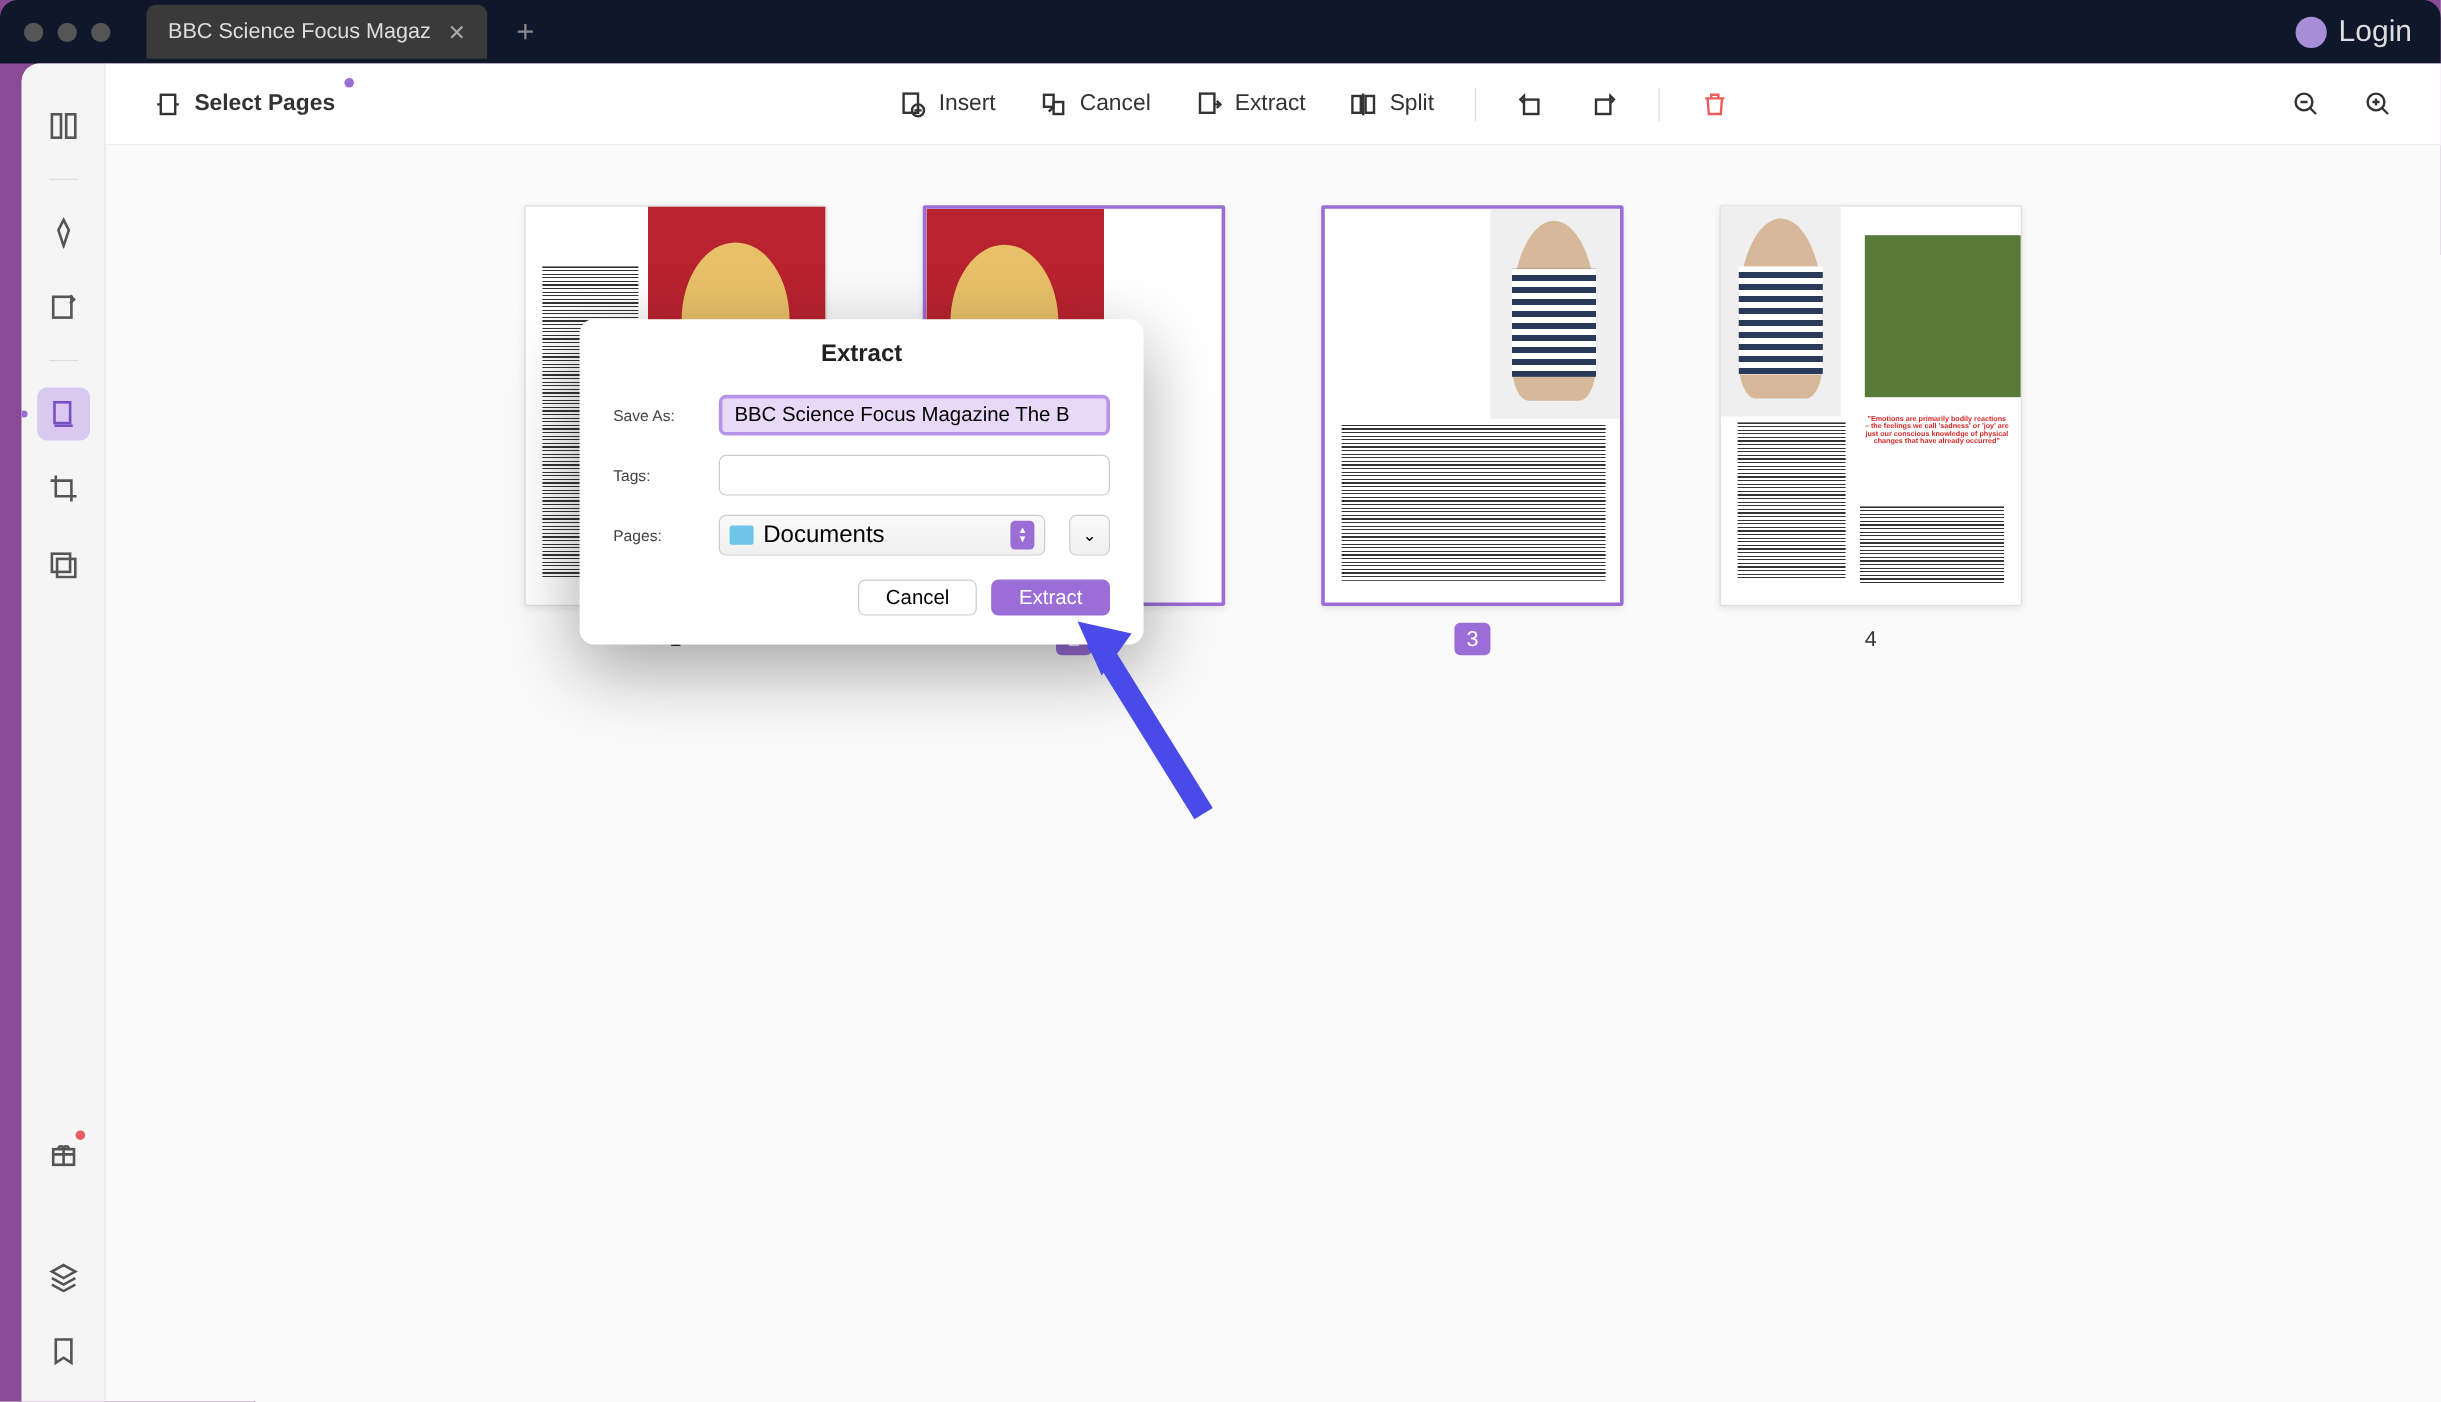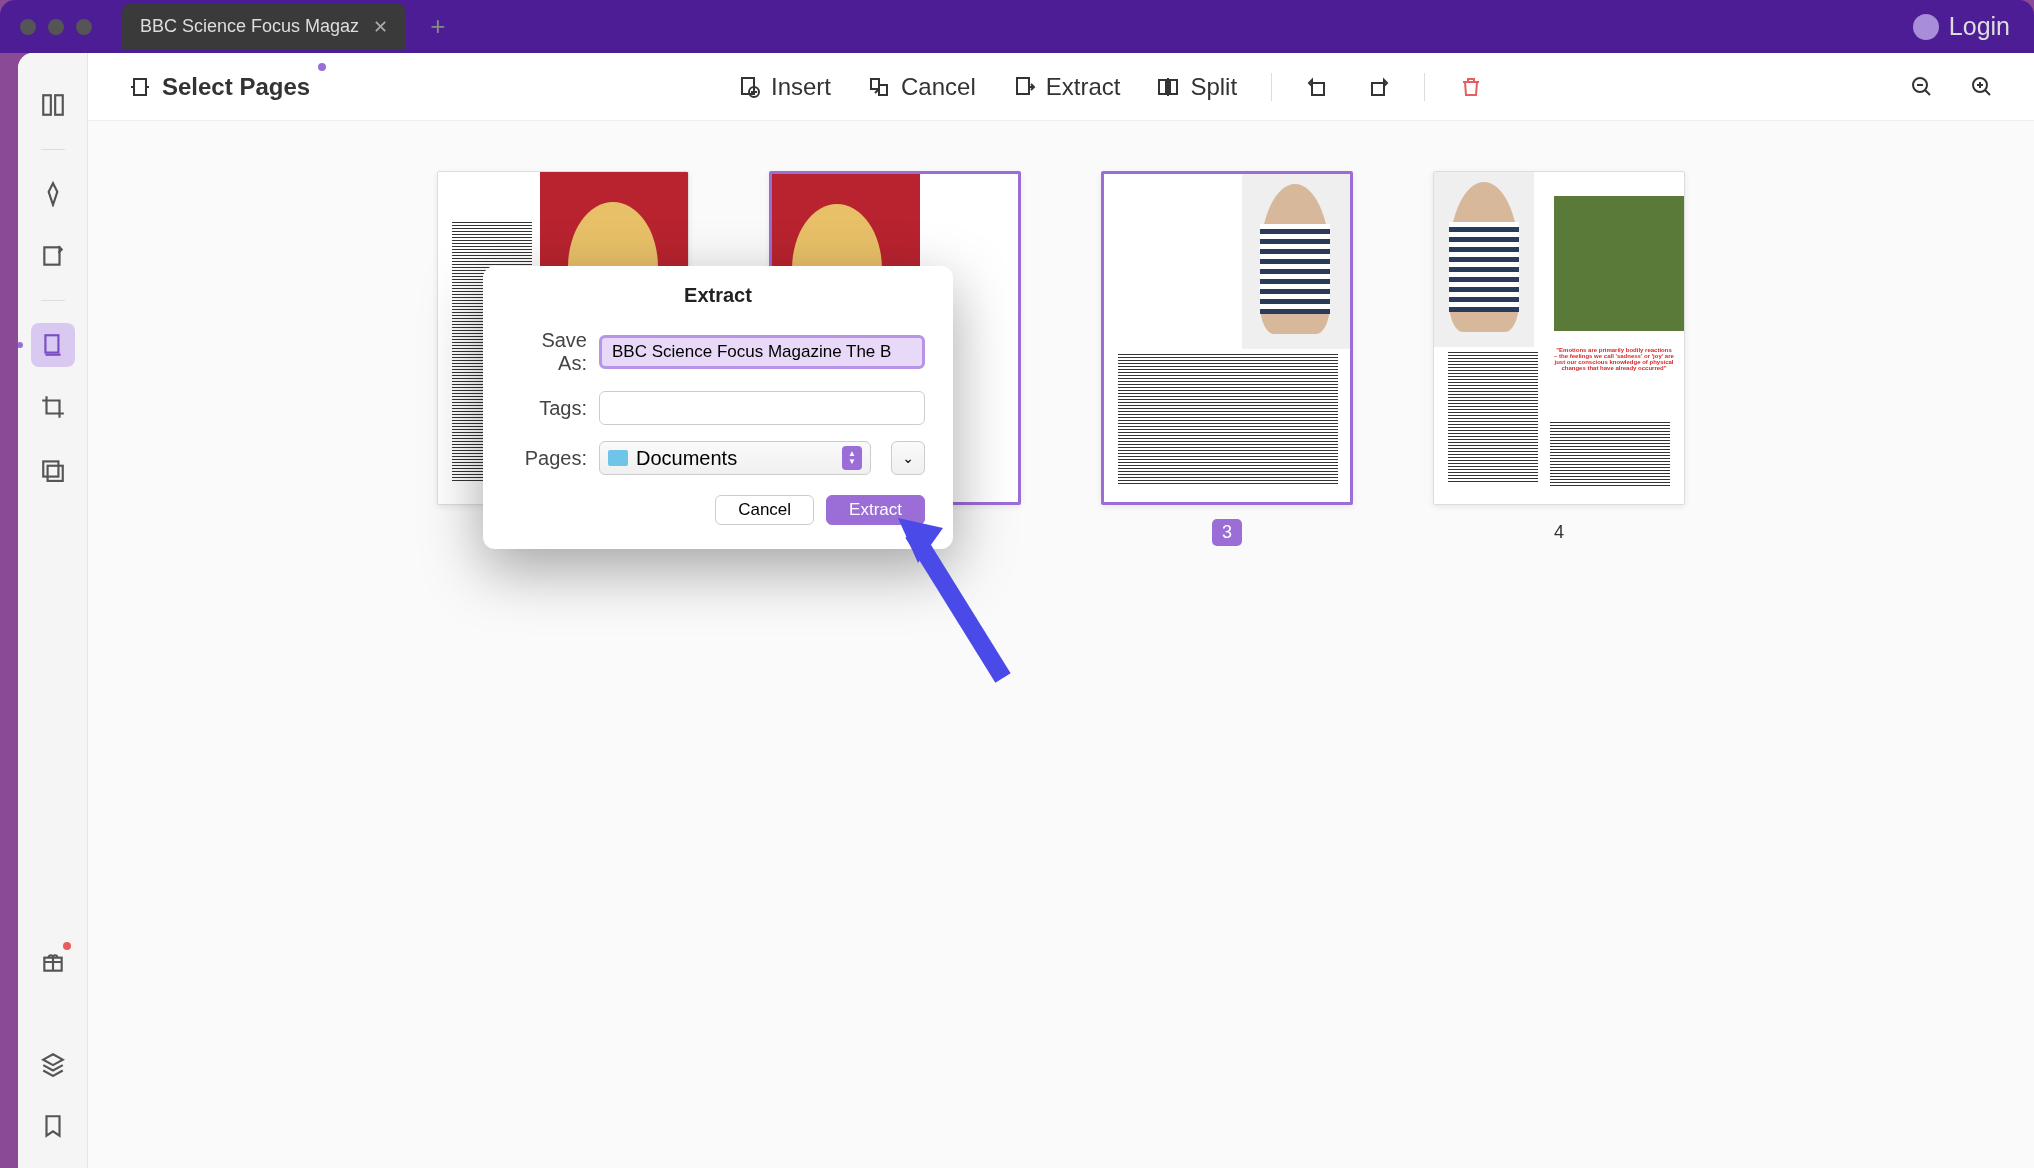--- a/index.html
+++ b/index.html
@@ -1,19 +1,19 @@
 <!DOCTYPE html>
 <html><head>
 <meta charset="utf-8">
 <style>
 * { margin: 0; padding: 0; box-sizing: border-box; font-family: -apple-system, BlinkMacSystemFont, "Segoe UI", sans-serif; }
 body { width: 2034px; height: 1168px; background: #8b4a96; overflow: hidden; }
 
 
-.title-bar { height: 53px; background: #4c1d95; display: flex; align-items: center; padding-left: 20px; border-radius: 15px 15px 0 0; }
+.title-bar { height: 53px; background: #0f172a; display: flex; align-items: center; padding-left: 20px; border-radius: 15px 15px 0 0; }
 .traffic-lights { display: flex; gap: 12px; }
 .traffic-light { width: 16px; height: 16px; border-radius: 50%; background: #555; }
 .tab { margin-left: 30px; background: #3a3a3a; height: 45px; display: flex; align-items: center; padding: 0 18px; border-radius: 8px 8px 0 0; color: #ddd; font-size: 18px; gap: 14px; }
 .tab-close { color: #aaa; cursor: pointer; }
 .new-tab { margin-left: 24px; color: #888; font-size: 26px; cursor: pointer; }
 .login-area { margin-left: auto; margin-right: 24px; display: flex; align-items: center; gap: 10px; color: #ddd; font-size: 25px; cursor: pointer; }
 .avatar-circle { width: 26px; height: 26px; border-radius: 50%; background: #a88dd8; }
 
 
 .main-window { position: absolute; top: 53px; left: 18px; right: 0; bottom: 0; background: #fafafa; border-radius: 15px 0 0 0; overflow: hidden; display: flex; }
@@ -26,21 +26,21 @@
 .sidebar-divider { width: 24px; height: 1px; background: #ddd; margin: 4px 0; }
 .sidebar-icon { width: 26px; height: 26px; color: #555; }
 .sidebar-item.active .sidebar-icon { color: #7a4fc4; }
 .sidebar-spacer { flex: 1; }
 .gift-dot { position: absolute; top: 2px; right: 4px; width: 8px; height: 8px; background: #e85d5d; border-radius: 50%; }
 .select-dot { position: absolute; top: -2px; right: -2px; width: 8px; height: 8px; background: #9b6dd7; border-radius: 50%; }
 
 
 .content-area { flex: 1; display: flex; flex-direction: column; }
 .toolbar { height: 68px; display: flex; align-items: center; padding: 0 26px; border-bottom: 1px solid #eee; background: #fff; gap: 8px; }
-.toolbar-btn { display: flex; align-items: center; gap: 10px; padding: 8px 14px; border-radius: 6px; cursor: pointer; font-size: 24px; color: #333; position: relative; }
+.toolbar-btn { display: flex; align-items: center; gap: 10px; padding: 8px 14px; border-radius: 6px; cursor: pointer; font-size: 19px; color: #333; position: relative; }
 .toolbar-btn svg { width: 24px; height: 24px; }
 .toolbar-divider { width: 1px; height: 28px; background: #ddd; margin: 0 12px; }
 .toolbar-spacer { flex: 1; }
 
 
 .page-grid { flex: 1; padding: 50px; display: flex; gap: 80px; justify-content: center; align-items: flex-start; }
 .page-item { display: flex; flex-direction: column; align-items: center; gap: 14px; }
 .page-thumb { width: 252px; height: 334px; background: #fff; border: 1px solid #ddd; border-radius: 2px; box-shadow: 0 2px 6px rgba(0,0,0,0.08); position: relative; overflow: hidden; }
 .page-thumb.selected { border: 3px solid #9b6dd7; }
 .page-num { font-size: 18px; color: #333; padding: 3px 10px; border-radius: 5px; }
@@ -48,21 +48,21 @@
 
 
 .thumb-img { position: absolute; }
 .thumb-text-col { position: absolute; font-size: 3px; color: #333; line-height: 1.3; }
 .thumb-quote { position: absolute; font-size: 6px; font-weight: 700; color: #d62828; text-align: center; }
 
 
 .dialog-overlay { position: absolute; top: 213px; left: 465px; width: 470px; background: #fff; border-radius: 12px; box-shadow: 0 20px 60px rgba(0,0,0,0.35); padding: 18px 28px 24px; }
 .dialog-title { text-align: center; font-size: 20px; font-weight: 600; color: #222; margin-bottom: 22px; }
 .dialog-row { display: flex; align-items: center; margin-bottom: 16px; gap: 12px; }
-.dialog-label { width: 76px; text-align: right; font-size: 20px; color: #444; }
+.dialog-label { width: 76px; text-align: left; font-size: 13px; color: #444; }
 .dialog-input { flex: 1; height: 34px; border: 3px solid #b794e8; border-radius: 6px; padding: 0 10px; font-size: 17px; background: #e8d9f8; }
 .dialog-input.plain { border: 1px solid #ccc; background: #fff; }
 .where-select { flex: 1; display: flex; align-items: center; height: 34px; border: 1px solid #ccc; border-radius: 6px; padding: 0 8px; gap: 8px; background: linear-gradient(#fafafa,#f0f0f0); }
 .folder-ico { width: 20px; height: 16px; background: #6ec5e8; border-radius: 2px; }
 .where-text { flex: 1; font-size: 20px; }
 .where-stepper { width: 20px; height: 24px; background: #9b6dd7; border-radius: 4px; display: flex; flex-direction: column; align-items: center; justify-content: center; color: #fff; font-size: 8px; line-height: 1; }
 .where-expand { width: 34px; height: 34px; border: 1px solid #ccc; border-radius: 6px; display: flex; align-items: center; justify-content: center; margin-left: 8px; font-size: 14px; background: linear-gradient(#fafafa,#f0f0f0); }
 .dialog-buttons { display: flex; justify-content: flex-end; gap: 12px; margin-top: 20px; }
 .btn { height: 30px; padding: 0 22px; border-radius: 6px; font-size: 17px; border: 1px solid #ccc; background: #fff; cursor: pointer; }
 .btn.primary { background: #9b6dd7; color: #fff; border-color: #9b6dd7; }

